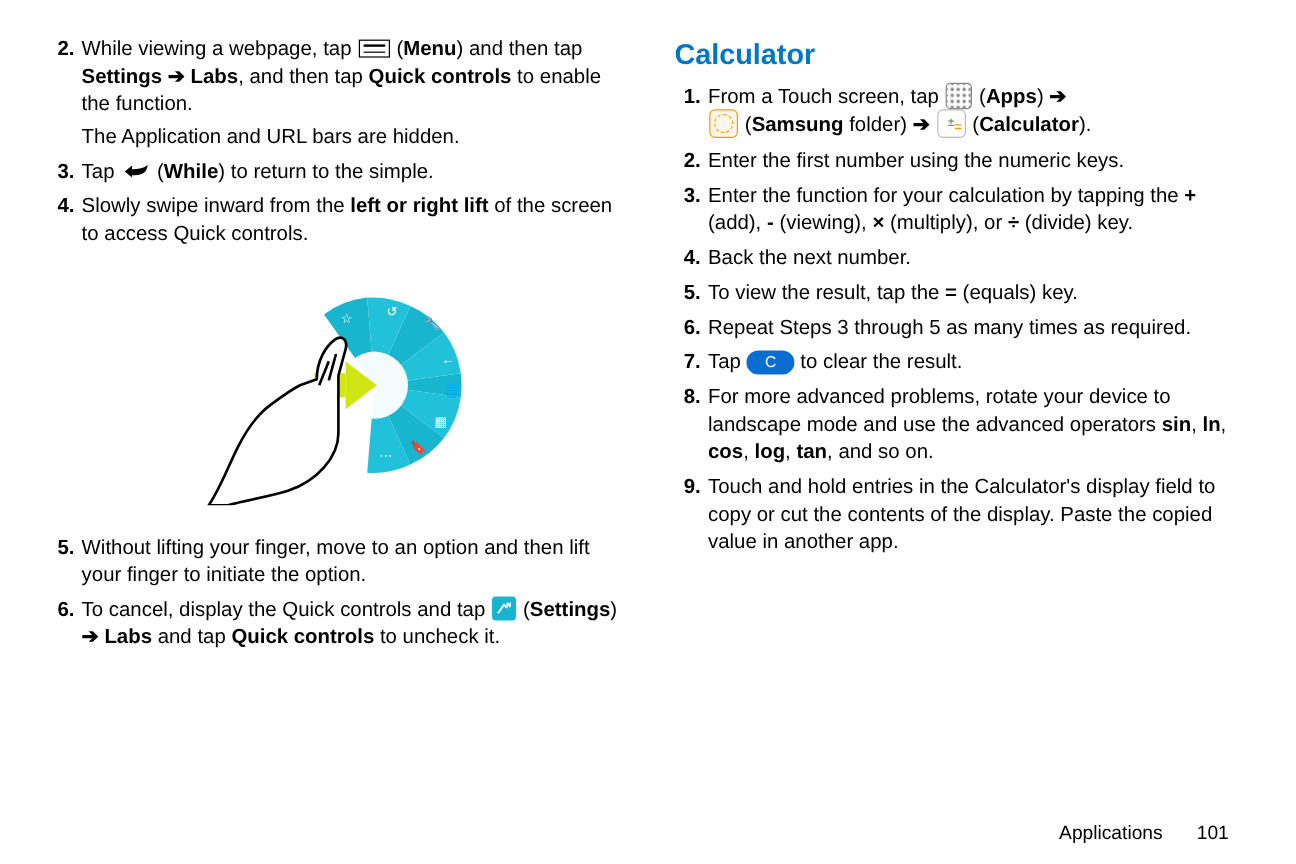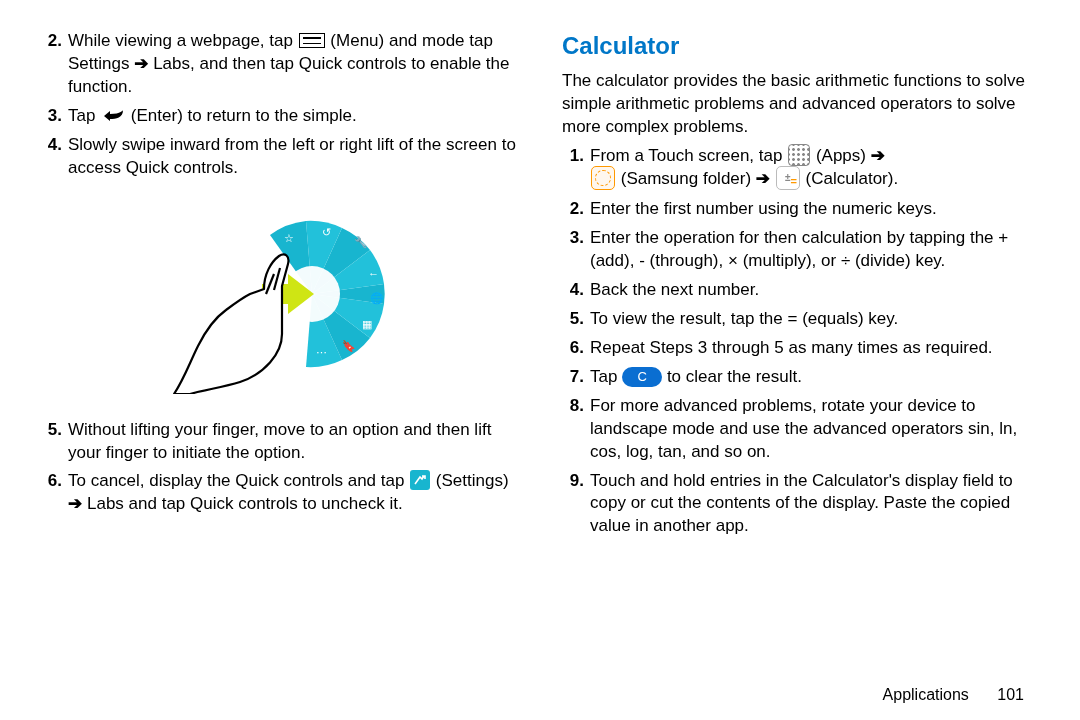--- a/index.html
+++ b/index.html
@@ -47,21 +47,21 @@
     flex: 0 0 28px;
     text-align: right;
     font-weight: bold;
     padding-right: 6px;
     box-sizing: border-box;
   }
   .body { flex: 1; }
   .sub {
     margin-top: 4px;
   }
-  b { font-weight: normal; }
+  b { font-weight: bold; }
   .inline-icon {
     display: inline-block;
     vertical-align: middle;
     margin: 0 1px;
   }
   .menu-icon {
     width: 26px;
     height: 15px;
     border: 1.5px solid #000;
     position: relative;
@@ -158,37 +158,38 @@
 <div class="page">
 
   <div class="col left">
     <ol>
       <li>
         <span class="num">2.</span>
         <span class="body">
           <span>While viewing a webpage, tap </span>
           <span class="inline-icon menu-icon"></span>
           (<b>Menu</b>)
-          <span> and mode tap </span>
+          <span> and then tap </span>
           <b>Settings</b>
           <span class="arrow">➔</span>
           <b>Labs</b><span>, and then tap </span><b>Quick controls</b><span> to enable the function.</span>
+          <div class="sub">The Application and URL bars are hidden.</div>
         </span>
       </li>
 
       <li>
         <span class="num">3.</span>
         <span class="body">
           <span>Tap </span>
           <span class="inline-icon back-icon">
             <svg width="24" height="16" viewBox="0 0 24 16">
               <path d="M3 8 L9 3 L9 6 C20 6 22 2 22 2 C22 10 15 11 9 11 L9 13 Z" fill="#000"></path>
             </svg>
           </span>
-          (<b>Enter</b>)<span> to return to the simple.</span>
+          (<b>While</b>)<span> to return to the simple.</span>
         </span>
       </li>
 
       <li>
         <span class="num">4.</span>
         <span class="body">
           <span>Slowly swipe inward from the </span><b>left or right lift</b><span> of the screen to access Quick controls.</span>
         </span>
       </li>
     </ol>
@@ -259,21 +260,20 @@
           (<b>Settings</b>)
           <span class="arrow">➔</span>
           <b>Labs</b><span> and tap </span><b>Quick controls</b><span> to uncheck it.</span>
         </span>
       </li>
     </ol>
   </div>
 
   <div class="col right">
     <h2 class="section">Calculator</h2>
-    <div style="margin-bottom:6px;">The calculator provides the basic arithmetic functions to solve simple arithmetic problems and advanced operators to solve more complex problems.</div>
     <ol>
       <li>
         <span class="num">1.</span>
         <span class="body">
           <span>From a Touch screen, tap </span>
           <span class="inline-icon apps-icon"></span>
           (<b>Apps</b>)
           <span class="arrow">➔</span>
           <br>
           <span class="inline-icon samsung-icon"></span>
@@ -286,21 +286,21 @@
           (<b>Calculator</b>)<span>.</span>
         </span>
       </li>
       <li>
         <span class="num">2.</span>
         <span class="body">Enter the first number using the numeric keys.</span>
       </li>
       <li>
         <span class="num">3.</span>
         <span class="body">
-          <span>Enter the operation for then calculation by tapping the </span><b>+</b><span> (add), </span><b>-</b><span> (through), </span><b>×</b><span> (multiply), or </span><b>÷</b><span> (divide) key.</span>
+          <span>Enter the function for your calculation by tapping the </span><b>+</b><span> (add), </span><b>-</b><span> (viewing), </span><b>×</b><span> (multiply), or </span><b>÷</b><span> (divide) key.</span>
         </span>
       </li>
       <li>
         <span class="num">4.</span>
         <span class="body">Back the next number.</span>
       </li>
       <li>
         <span class="num">5.</span>
         <span class="body">
           <span>To view the result, tap the </span><b>=</b><span> (equals) key.</span>

